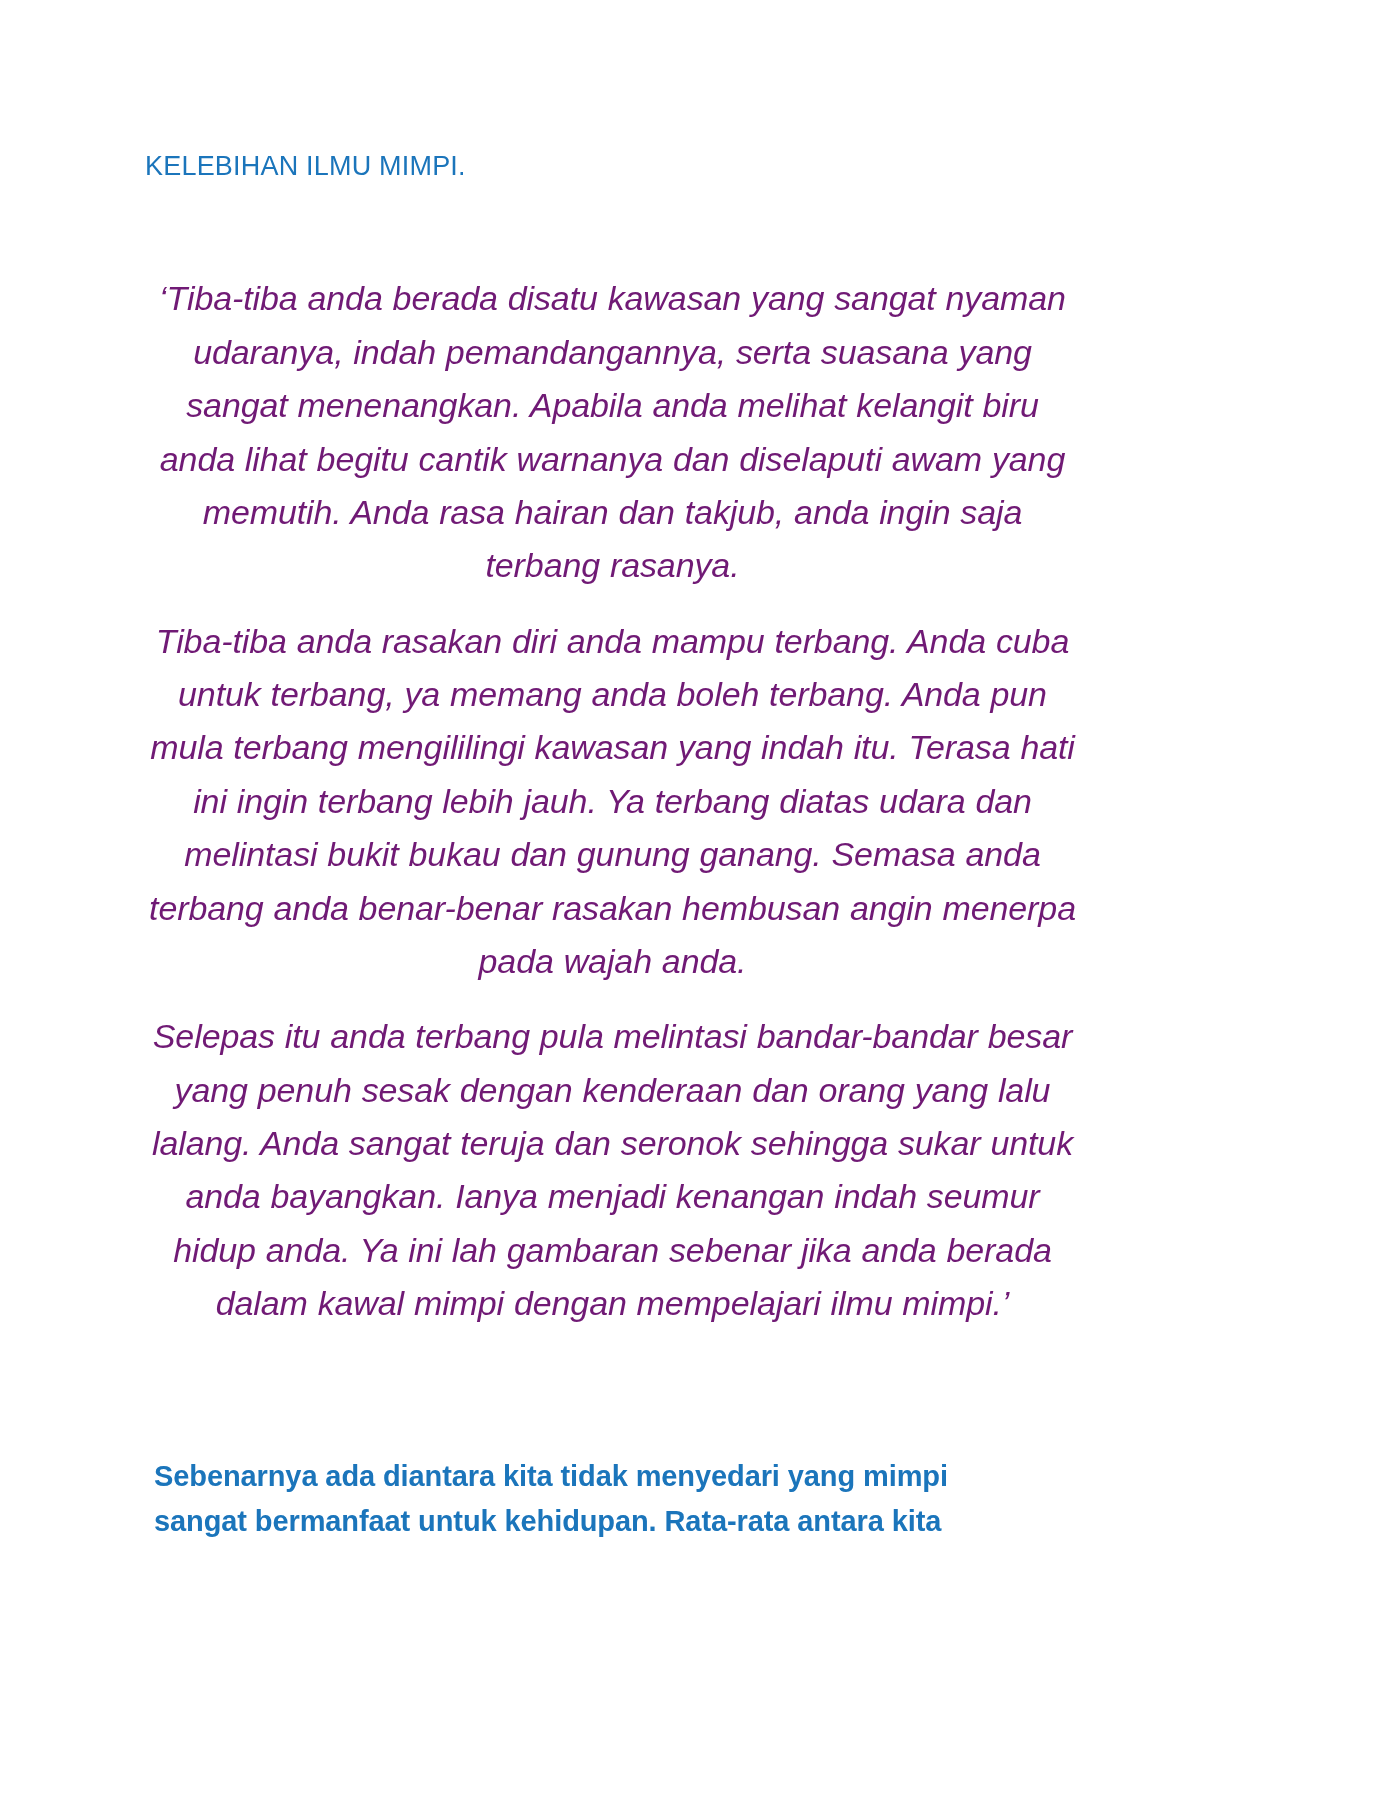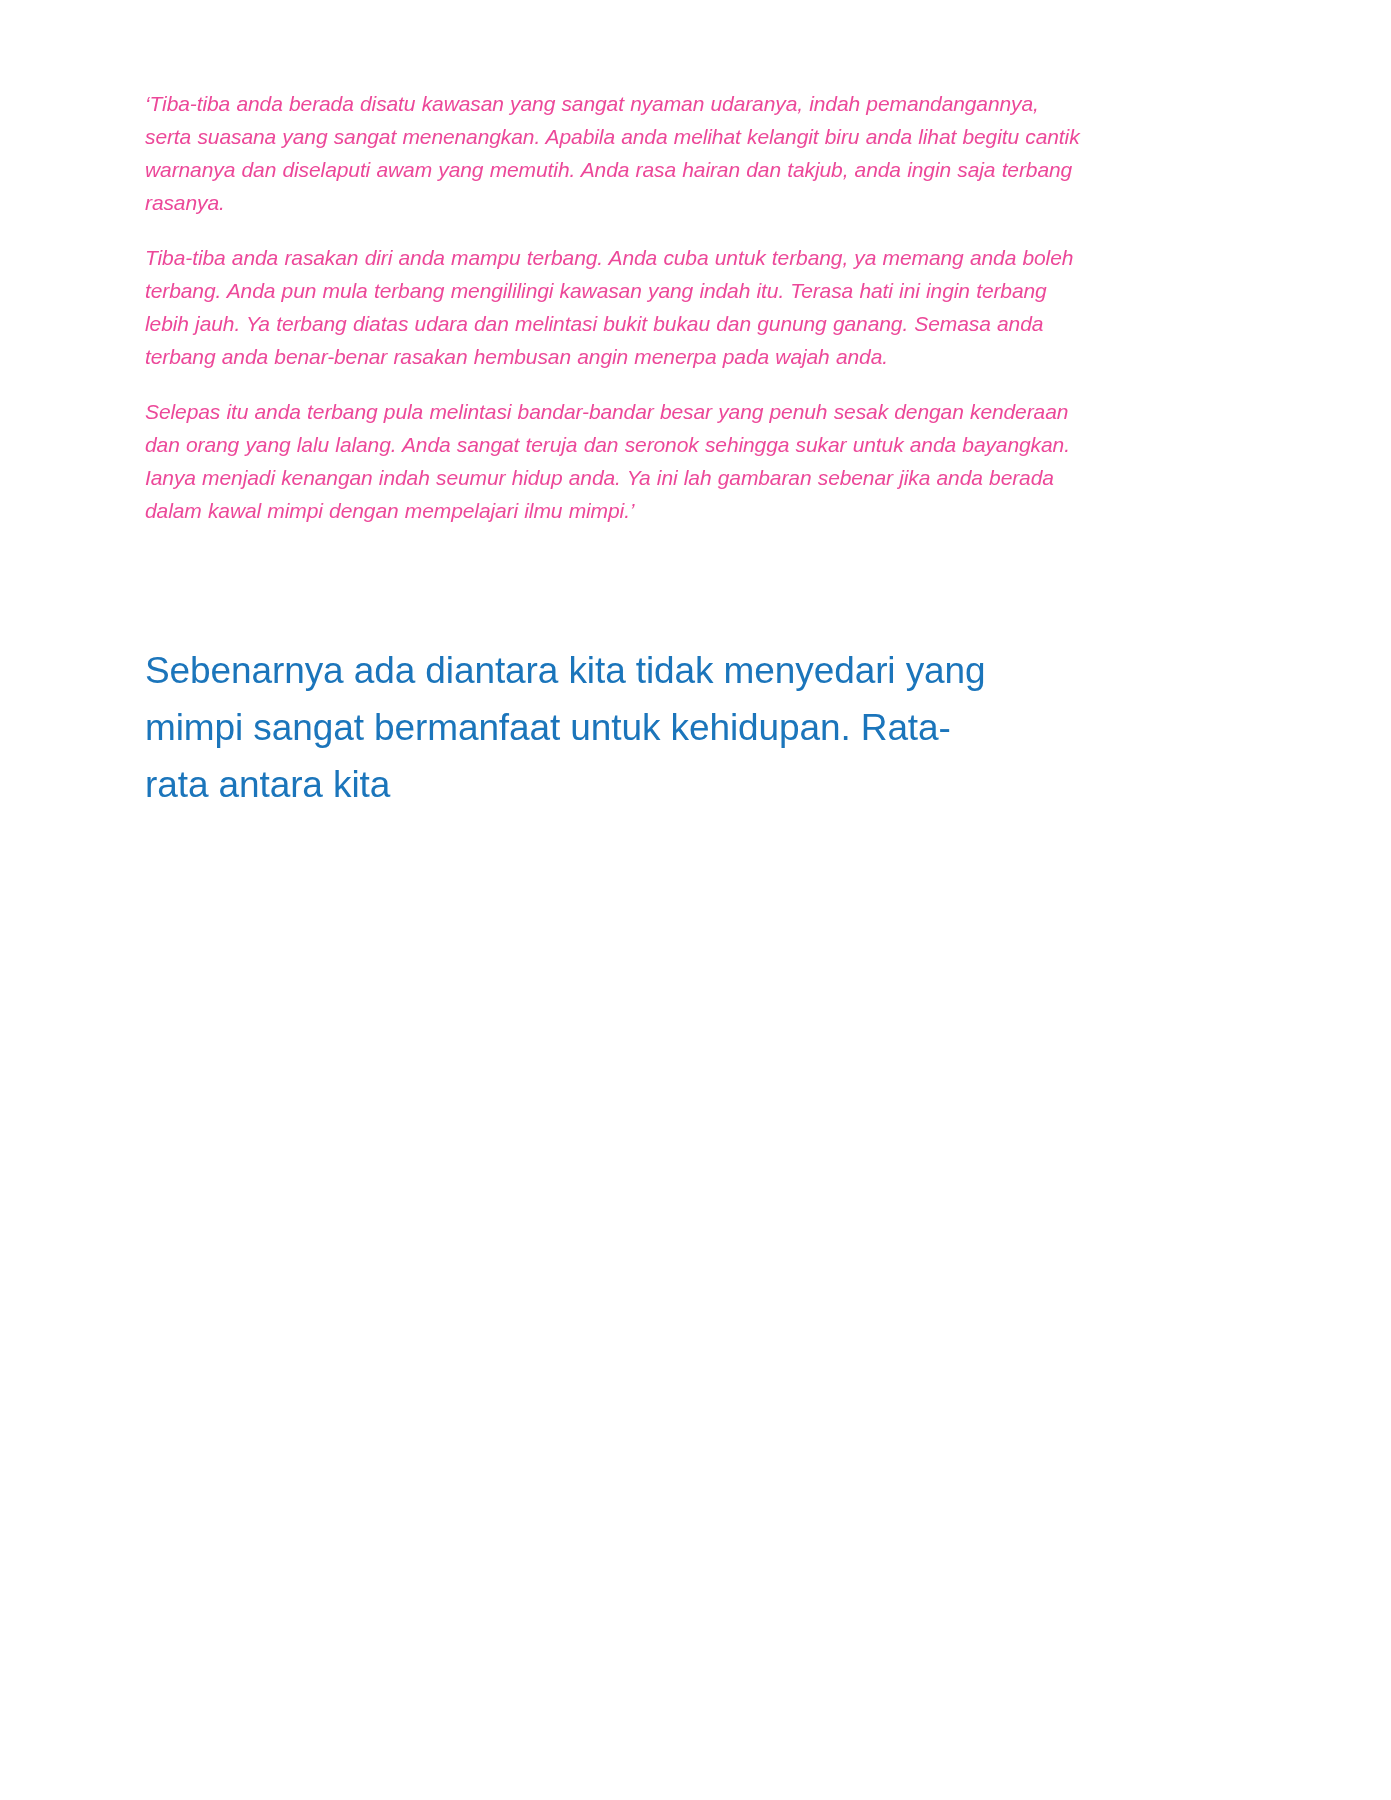--- a/index.html
+++ b/index.html
@@ -43,55 +43,57 @@
 
   .spacer-after-title {
     height: 88px;
   }
 
   .quote-block {
     margin: 0;
   }
 
   .quote-para {
-    color: #ec4899;
-    font-size: 21px;
+    color: #701a75;
+    font-size: 34px;
     line-height: 1.57;
     font-style: italic;
     font-weight: 400;
     margin: 0 0 22px 0;
     letter-spacing: -0.1px;
     word-spacing: 0.5px;
+    text-align: center;
   }
 
   .quote-para:last-child {
     margin-bottom: 8px;
   }
 
   .spacer-after-quote {
     height: 106px;
   }
 
   .body-para {
     color: #1b75bb;
-    font-size: 37px;
+    font-size: 29px;
     line-height: 1.55;
     font-style: normal;
-    font-weight: 400;
-    margin: 0;
+    font-weight: 700;
+    margin: 9px;
     width: 860px;
     letter-spacing: -0.1px;
   }
 </style>
 </head>
 <body>
 
 <div class="page">
   <div class="content">
 
+    <h1 class="doc-title">KELEBIHAN ILMU MIMPI.</h1>
 
     <div class="spacer-after-title"></div>
 
     <div class="quote-block">
       <p class="quote-para">‘Tiba-tiba anda berada disatu kawasan yang sangat nyaman udaranya, indah pemandangannya, serta suasana yang sangat menenangkan. Apabila anda melihat kelangit biru anda lihat begitu cantik warnanya dan diselaputi awam yang memutih. Anda rasa hairan dan takjub, anda ingin saja terbang rasanya.</p>
       <p class="quote-para">Tiba-tiba anda rasakan diri anda mampu terbang. Anda cuba untuk terbang, ya memang anda boleh terbang. Anda pun mula terbang mengililingi kawasan yang indah itu. Terasa hati ini ingin terbang lebih jauh. Ya terbang diatas udara dan melintasi bukit bukau dan gunung ganang. Semasa anda terbang anda benar-benar rasakan hembusan angin menerpa pada wajah anda.</p>
       <p class="quote-para">Selepas itu anda terbang pula melintasi bandar-bandar besar yang penuh sesak dengan kenderaan dan orang yang lalu lalang. Anda sangat teruja dan seronok sehingga sukar untuk anda bayangkan. Ianya menjadi kenangan indah seumur hidup anda. Ya ini lah gambaran sebenar jika anda berada dalam kawal mimpi dengan mempelajari ilmu mimpi.’</p>
     </div>
 
     <div class="spacer-after-quote"></div>

